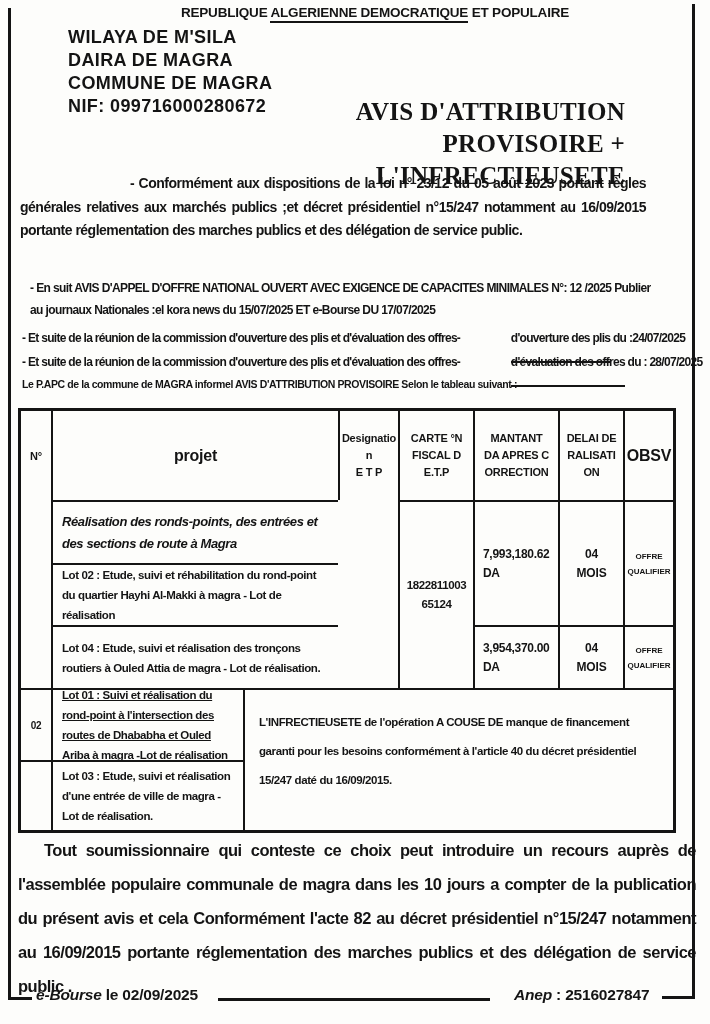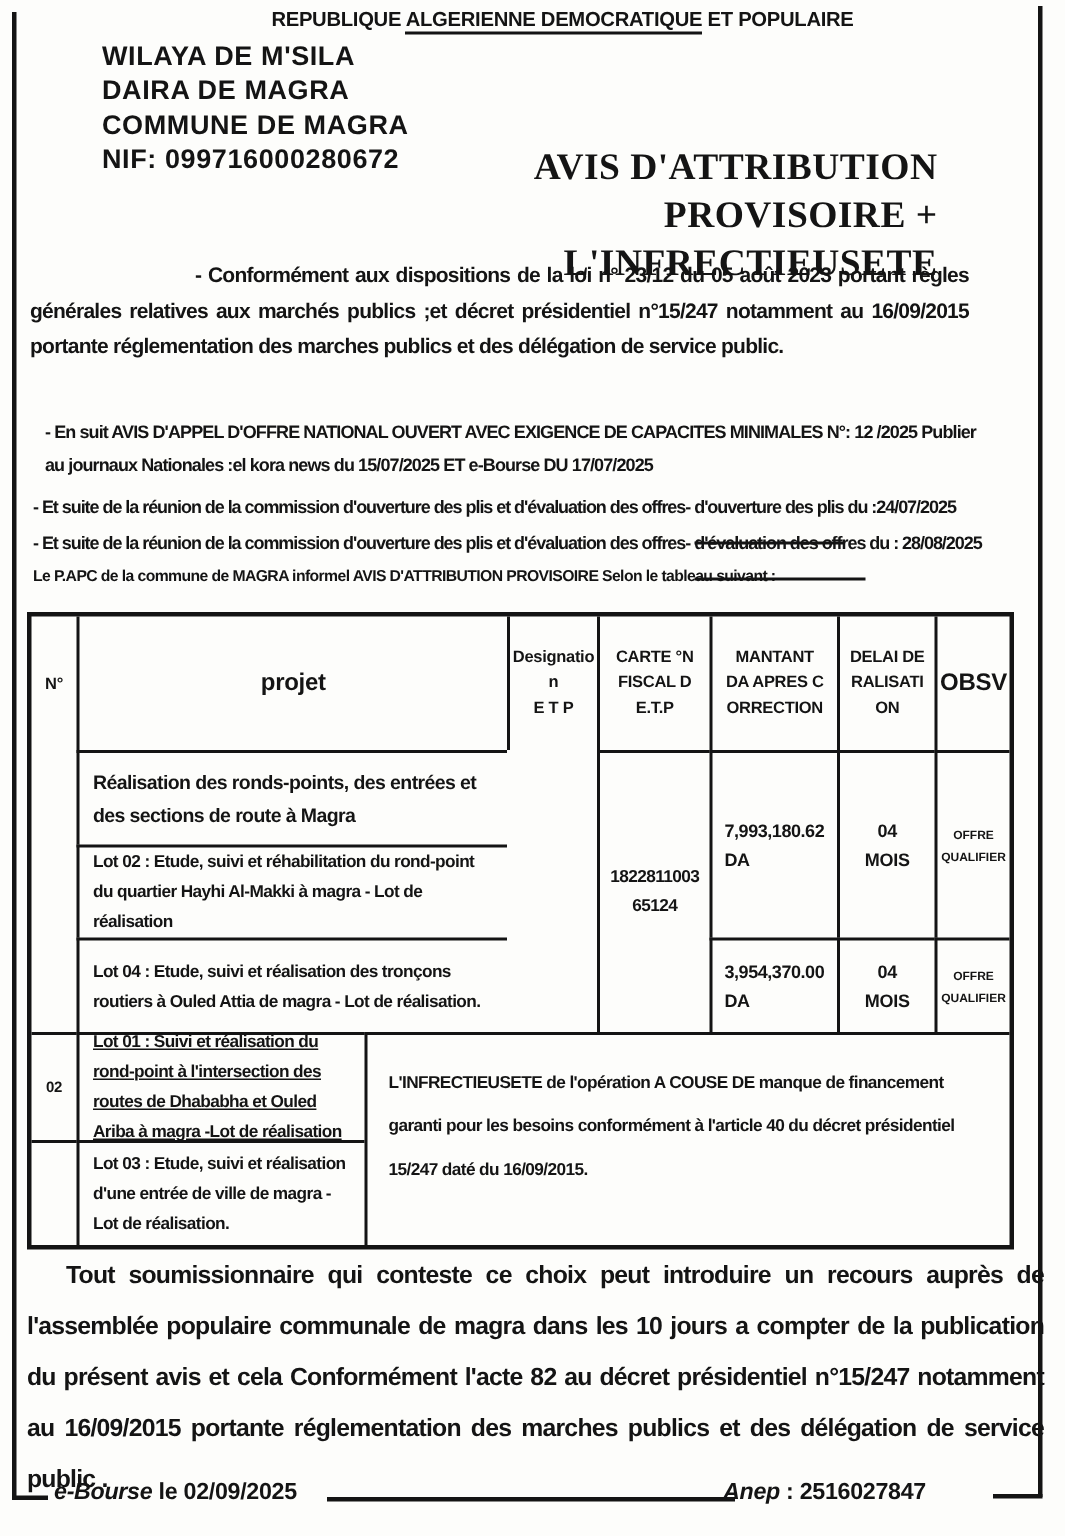--- a/index.html
+++ b/index.html
@@ -26,21 +26,21 @@
 
   .legal-para{
     position:absolute; left:20px; top:172px; width:626px;
     font-size:14px; line-height:23.5px; text-align:justify; text-indent:110px; letter-spacing:-0.5px;
   }
   .appel-para{
     position:absolute; left:30px; top:277px; width:625px;
     font-size:12px; line-height:22px; letter-spacing:-0.6px;
   }
   .commission-line{ position:absolute; left:22px; font-size:12px; white-space:nowrap; letter-spacing:-0.7px; }
-  .commission-line .u{ border-bottom:2px solid var(--ink); padding-bottom:16px; }
+  .commission-line .u{ border-bottom:2px solid var(--ink); padding-bottom:16px;margin-left:48px; }
   .papc-line{ position:absolute; left:22px; top:378px; font-size:10.5px; white-space:nowrap; letter-spacing:-0.4px; }
 
   
   .doc-table{
     position:absolute; left:18px; top:408px;
     display:grid;
     grid-template-columns:30px 192px 95px 60px 75px 85px 65px 50px;
     grid-template-rows:89px 63px 62px 63px 72px 70px;
     border:3px solid var(--ink);
   }
@@ -68,21 +68,21 @@
     align-items:flex-start; justify-content:flex-start; text-align:left;
     padding:18px 12px 4px 14px; font-size:11.5px; line-height:29px; letter-spacing:-0.4px;
   }
 
   .closing-para{
     position:absolute; left:18px; top:833px; width:678px;
     font-size:16.5px; line-height:34px; text-align:justify; text-indent:26px; letter-spacing:-0.5px;
   }
 
   .footer-left{ position:absolute; left:36px; top:986px; font-size:15.5px; }
-  .footer-right{ position:absolute; left:482px; top:986px; font-size:15.5px; }
+  .footer-right{ position:absolute; left:514px; top:986px; font-size:15.5px; }
   .footer-line{ position:absolute; top:998px; height:3px; background:var(--ink); }
   .it{ font-style:italic; }
 </style>
 </head>
 <body>
 
 <div class="page">
 
   <div class="v-border" style="left:8px; top:8px; height:992px;"></div>
   <div class="h-foot" style="left:8px; top:997px; width:24px;"></div>
@@ -101,35 +101,35 @@
   <div class="doc-title">
     <div>AVIS D'ATTRIBUTION</div>
     <div>PROVISOIRE + L'INFRECTIEUSETE</div>
   </div>
 
   <div class="legal-para">- Conformément aux dispositions de la loi n° 23/12 du 05 août 2023 portant règles générales relatives aux marchés publics ;et décret présidentiel n°15/247 notamment au 16/09/2015 portante réglementation des marches publics et des délégation de service public.</div>
   <div class="appel-para">- En suit AVIS D'APPEL D'OFFRE NATIONAL OUVERT AVEC EXIGENCE DE CAPACITES MINIMALES N°: 12 /2025 Publier au journaux Nationales :el kora news du 15/07/2025 ET e-Bourse DU 17/07/2025</div>
 
   <div class="commission-line" style="top:331px;"><span>- Et suite de la réunion de la commission d'ouverture des plis et d'évaluation des offres- </span><span class="u">d'ouverture des plis</span><span> du :24/07/2025</span></div>
 
-  <div class="commission-line" style="top:355px;"><span>- Et suite de la réunion de la commission d'ouverture des plis et d'évaluation des offres- </span><span class="u">d'évaluation des offres</span><span> du : 28/08/2025</span></div>
+  <div class="commission-line" style="top:355px;"><span>- Et suite de la réunion de la commission d'ouverture des plis et d'évaluation des offres- </span><span class="u">d'évaluation des offres</span><span> du : 28/07/2025</span></div>
 
   <div class="papc-line">Le P.APC de la commune de MAGRA informel AVIS D'ATTRIBUTION PROVISOIRE Selon le tableau suivant :</div>
 
   <div class="doc-table">
 
     <div class="cell hd-num no-bt no-bl" style="grid-area:1/1/2/2;">N°</div>
     <div class="cell hd-projet no-bt" style="grid-area:1/2/2/4;">projet</div>
     <div class="cell hd-small no-bt" style="grid-area:1/4/2/5;">Designatio<br>n<br>E T P</div>
     <div class="cell hd-small no-bt" style="grid-area:1/5/2/6;">CARTE °N<br>FISCAL D<br>E.T.P</div>
     <div class="cell hd-small no-bt" style="grid-area:1/6/2/7;">MANTANT<br>DA APRES C<br>ORRECTION</div>
     <div class="cell hd-small no-bt" style="grid-area:1/7/2/8;">DELAI DE<br>RALISATI<br>ON</div>
     <div class="cell hd-obsv no-bt" style="grid-area:1/8/2/9;">OBSV</div>
 
-    <div class="cell projet-cell title-cell" style="grid-area:2/2/3/4;">Réalisation des ronds-points, des entrées et des sections de route à Magra</div>
+    <div class="cell projet-cell title-cell" style="grid-area:2/2/3/4;font-style:italic;">Réalisation des ronds-points, des entrées et des sections de route à Magra</div>
     <div class="cell carte-cell" style="grid-area:2/5/5/6;">1822811003<br>65124</div>
     <div class="cell money-cell" style="grid-area:2/6/4/7;">7,993,180.62<br>DA</div>
     <div class="cell mid-lines" style="grid-area:2/7/4/8;">04<br>MOIS</div>
     <div class="cell obsv-cell" style="grid-area:2/8/4/9;">OFFRE<br>QUALIFIER</div>
 
     <div class="cell projet-cell" style="grid-area:3/2/4/4;">Lot 02 : Etude, suivi et réhabilitation du rond-point du quartier Hayhi Al-Makki à magra - Lot de réalisation</div>
 
     <div class="cell projet-cell" style="grid-area:4/2/5/4;">Lot 04 : Etude, suivi et réalisation des tronçons routiers à Ouled Attia de magra - Lot de réalisation.</div>
     <div class="cell money-cell" style="grid-area:4/6/5/7;">3,954,370.00<br>DA</div>
     <div class="cell mid-lines" style="grid-area:4/7/5/8;">04<br>MOIS</div>

